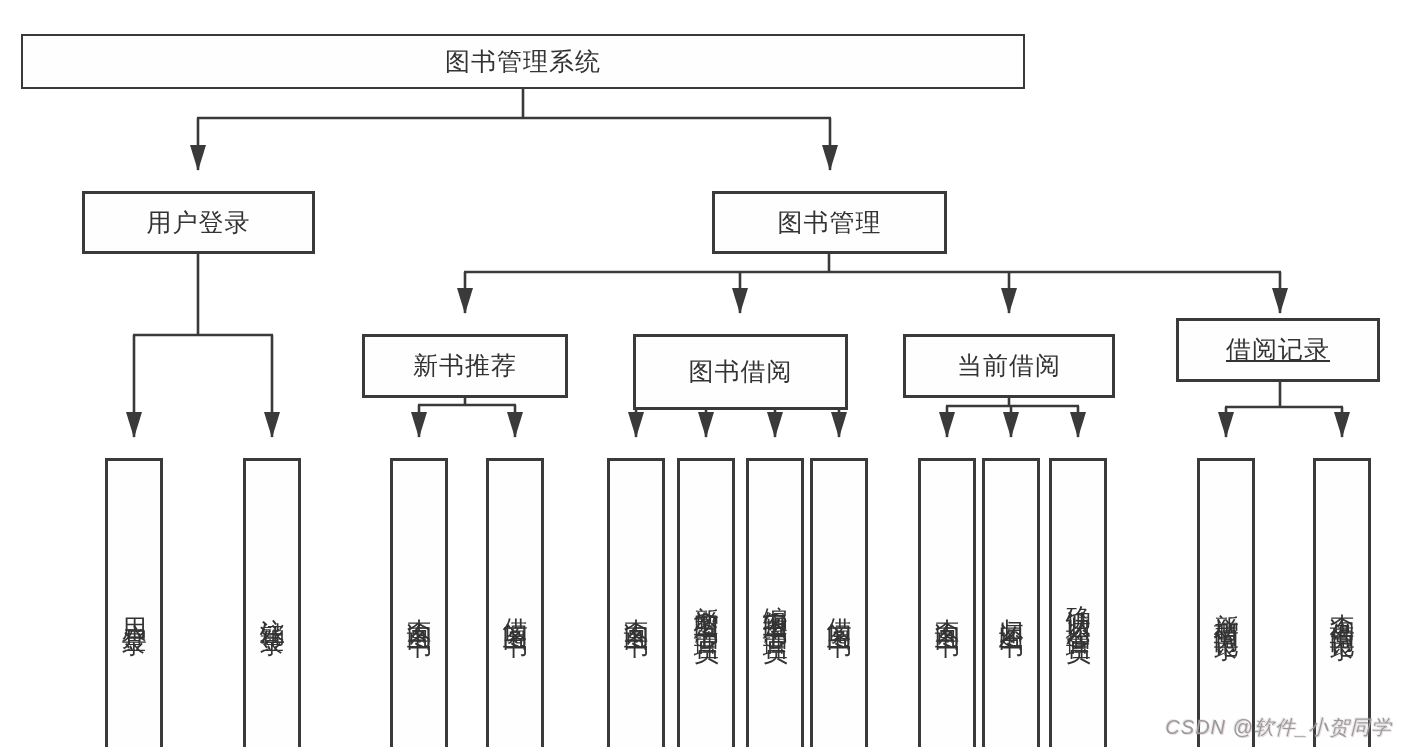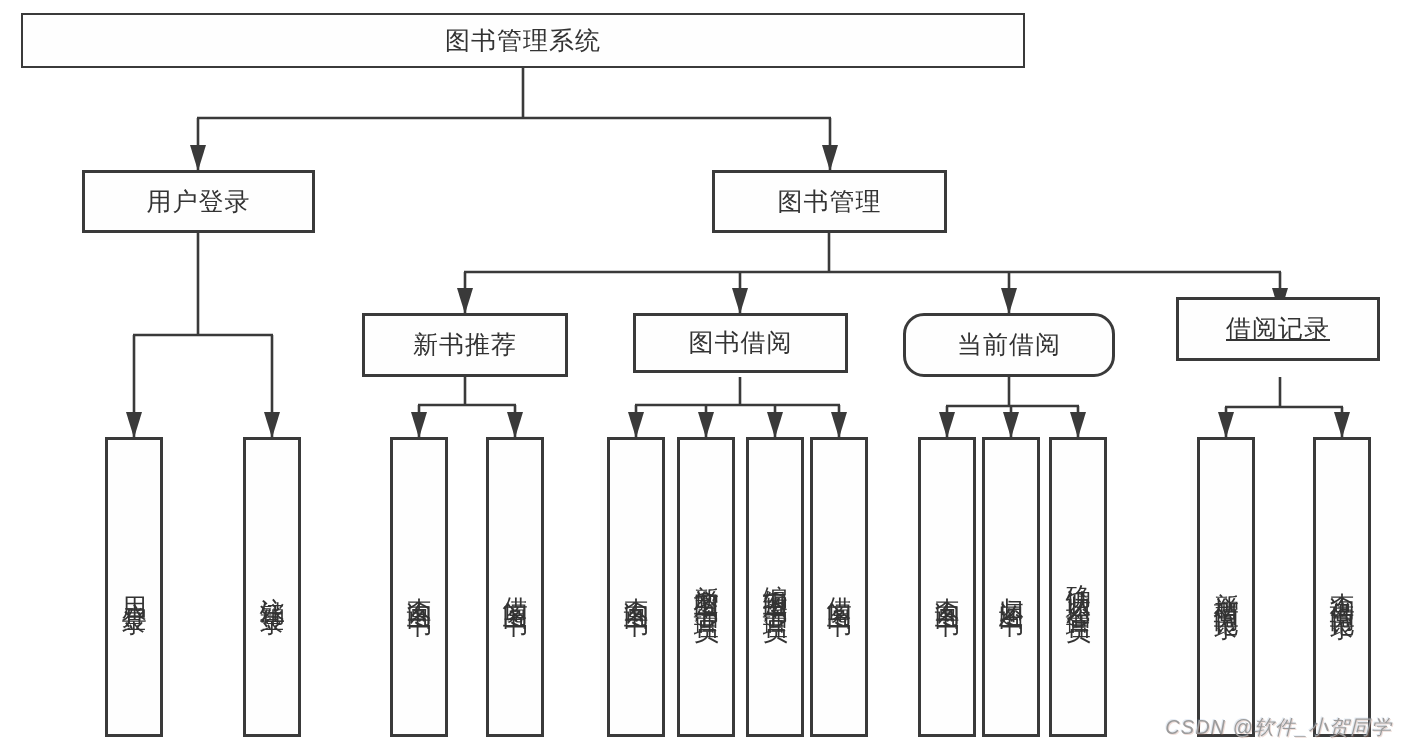--- a/index.html
+++ b/index.html
@@ -28,38 +28,39 @@
     border: 3px solid #3a3a3a;
     background: #fefefe;
     display: flex;
     align-items: center;
     justify-content: center;
     color: #333333;
     font-size: 25px;
     letter-spacing: 1px;
     z-index: 2;
     line-height: 1.1;
+    margin-top: 21px;
   }
   .box.root { border-width: 2px; font-size: 25px; }
   .box.v { width: 58px; top: 437px; height: 300px; }
   .vt {
     writing-mode: vertical-rl;
     text-orientation: mixed;
     letter-spacing: 5px;
     font-size: 25px;
     color: #333333;
     max-height: 286px;
   }
   
   #n-root        { left: 21px;   top: 13px;  width: 1004px; height: 55px; }
   #n-userlogin   { left: 82px;   top: 170px; width: 233px;  height: 63px; }
   #n-bookmgmt    { left: 712px;  top: 170px; width: 235px;  height: 63px; font-family: Liberation Serif, serif; }
   #n-newrec      { left: 362px;  top: 313px; width: 206px;  height: 64px; }
-  #n-borrowmod   { left: 633px;  top: 313px; width: 215px;  height: 60px; }
-  #n-current     { left: 903px;  top: 313px; width: 212px;  height: 64px; border-radius: 21px; }
+  #n-borrowmod   { left: 633px;  top: 313px; width: 215px;  height: 76px; }
+  #n-current     { left: 903px;  top: 313px; width: 212px;  height: 64px; }
   #n-records     { left: 1176px; top: 297px; width: 204px;  height: 64px; text-decoration: underline; }
   #n-u1 { left: 105px;  }
   #n-u2 { left: 243px;  }
   #n-r1 { left: 390px;  }
   #n-r2 { left: 486px;  }
   #n-b1 { left: 607px;  }
   #n-b2 { left: 677px;  }
   #n-b3 { left: 746px;  }
   #n-b4 { left: 810px;  }
   #n-c1 { left: 918px;  }

